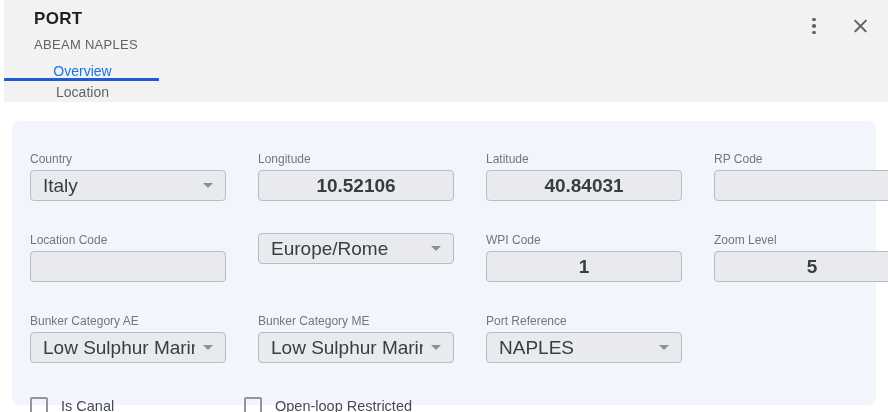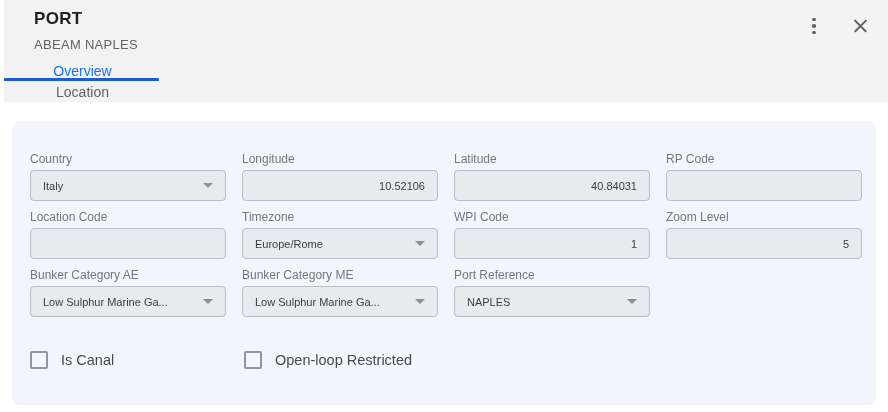--- a/index.html
+++ b/index.html
@@ -66,35 +66,36 @@
   .section-title {
     font-size:17px; font-weight:500; color:#1f2123; line-height:24px;
   }
 
   .grid {
     margin-top:16px;
     display:grid;
     grid-template-columns:repeat(4, 196px);
     column-gap:16px;
     row-gap:9px;
+    gap:32px;
   }
   .field-label {
     font-size:12px; line-height:14px; color:#73777d; margin-bottom:4px;
     white-space:nowrap;
   }
   .control {
     height:31px; background:#e8eaee;
     border:1px solid #b8bcc3; border-radius:4px;
     display:flex; align-items:center;
     padding:0 12px;
-    font-size:11px; color:#393c41;
+    font-size:19px; color:#393c41;
     overflow:hidden; white-space:nowrap;
   }
   .control .val { flex:1 1 auto; overflow:hidden; white-space:nowrap; }
-  .control.right .val { text-align:right; }
+  .control.right .val { text-align:center;font-weight:bold; }
   .caret {
     flex:0 0 auto; margin-left:8px;
     width:0; height:0;
     border-left:5px solid transparent;
     border-right:5px solid transparent;
     border-top:5px solid #8c9197;
   }
 
   
   .checks { margin-top:34px; display:flex; align-items:center; }
@@ -167,21 +168,20 @@
     </div>
 
     <div class="field">
       <div class="field-label">Location Code</div>
       <div class="control">
         <span class="val"></span>
       </div>
     </div>
 
     <div class="field">
-      <div class="field-label">Timezone</div>
       <div class="control">
         <span class="val">Europe/Rome</span>
         <span class="caret"></span>
       </div>
     </div>
 
     <div class="field">
       <div class="field-label">WPI Code</div>
       <div class="control right">
         <span class="val">1</span>

